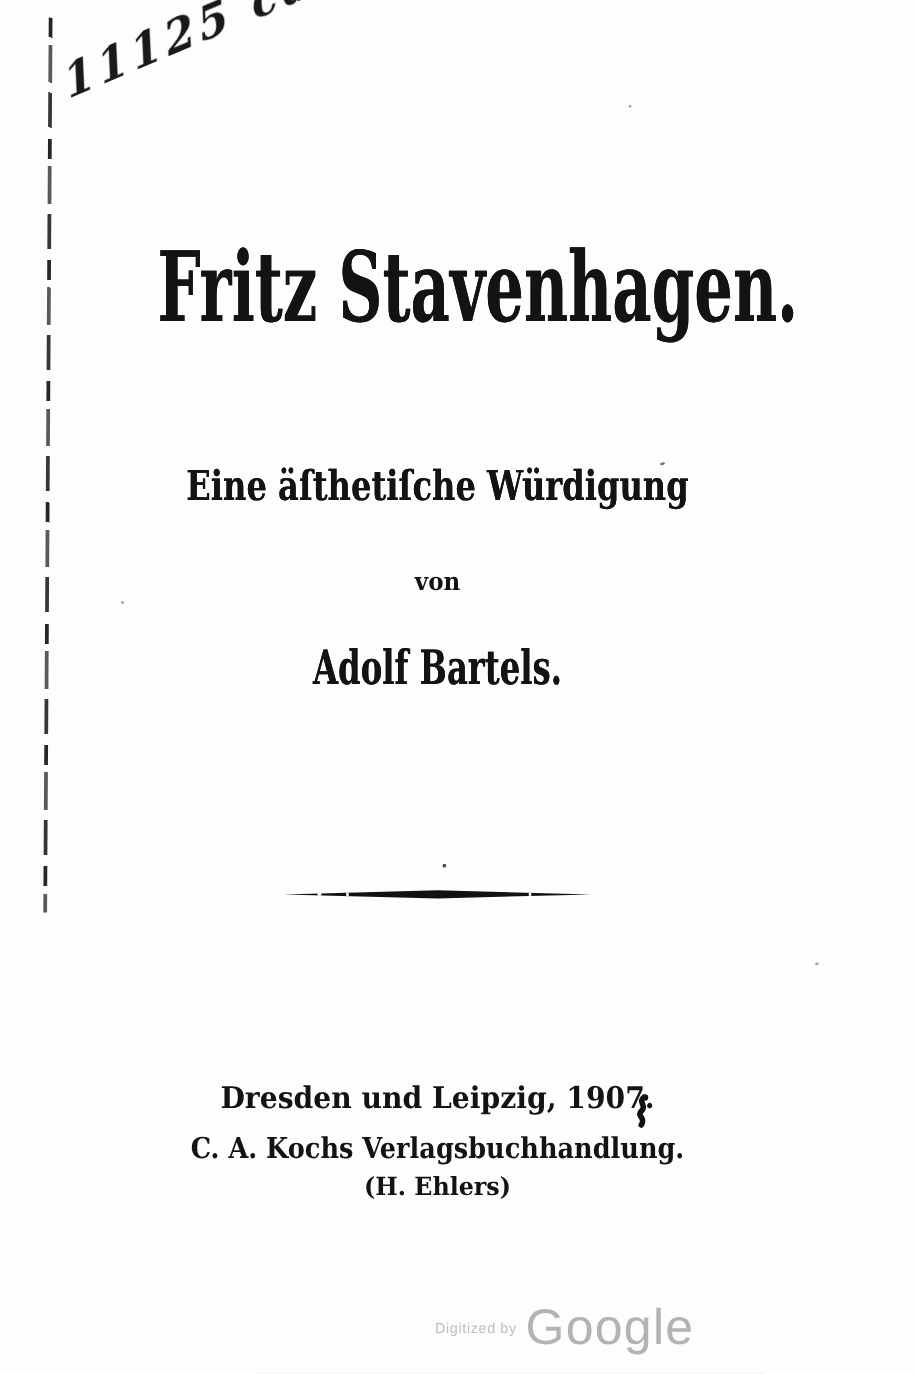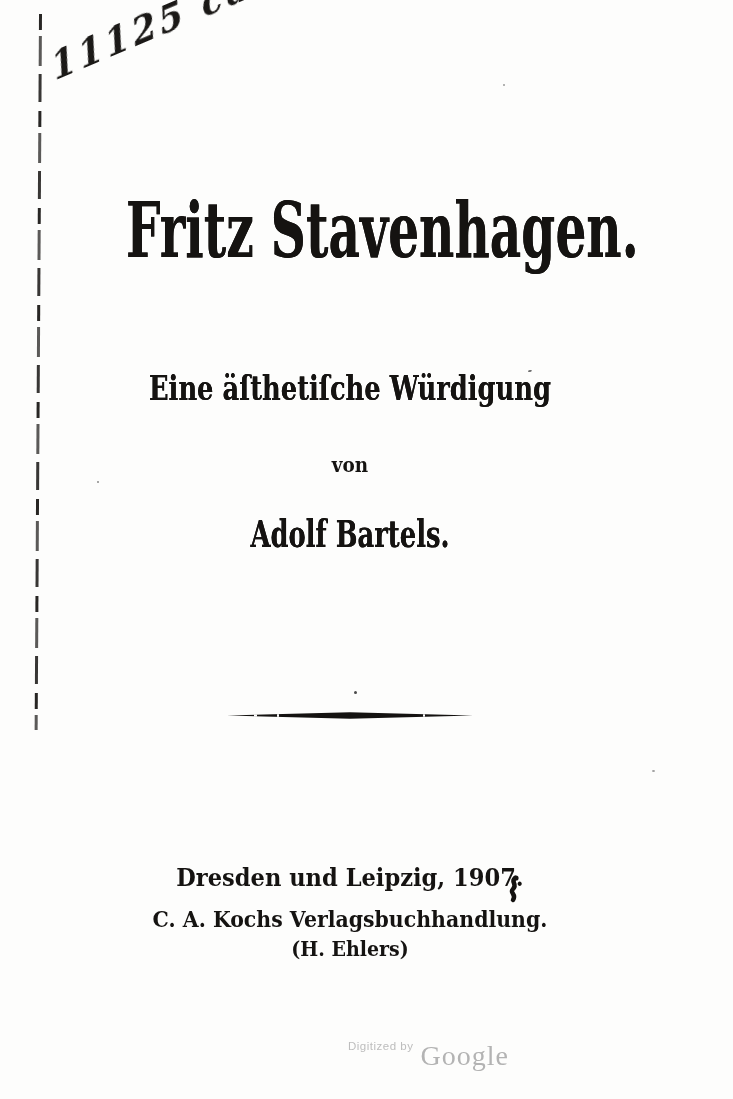--- a/index.html
+++ b/index.html
@@ -51,29 +51,29 @@
   .imprint-2    {top:907px;font-size:23px;transform:scale(.89,1);}
   .imprint-3    {top:939px;font-size:20px;transform:scale(.95,1);}
   
   .rule-wrap{position:absolute;left:227px;top:705px;width:246px;height:9px;}
   .rule-dot{position:absolute;left:354px;top:691px;width:3px;height:3px;border-radius:50%;background:#4a4a4a;}
   
   .ink-blot{position:absolute;left:504px;top:874px;width:20px;height:30px;}
   
   .watermark{
     position:absolute;left:348px;top:1040px;
-    display:flex;align-items:flex-start;gap:7px;
+    display:flex;align-items:center;gap:7px;
   }
   .watermark .prefix{
     font-family:"Liberation Sans", sans-serif;
     font-size:11.5px;color:#bdbdbd;letter-spacing:.5px;
   }
   .watermark .brand{
-    font-family:Liberation Serif, serif;
-    font-size:28px;color:#b3b3b3;letter-spacing:1px;
+    font-family:Liberation Sans, sans-serif;
+    font-size:40px;color:#b3b3b3;letter-spacing:1px;
   }
   
   .speck{position:absolute;border-radius:50%;background:#8a8a8a;}
   .speck.s1{left:528px;top:370px;width:4px;height:2px;transform:rotate(-12deg);background:#6f6f6f;}
   .speck.s2{left:503px;top:84px;width:2px;height:2px;background:#9a9a9a;}
   .speck.s3{left:97px;top:481px;width:2px;height:2px;}
   .speck.s4{left:652px;top:770px;width:3px;height:2px;background:#9f9f9f;}
 </style>
 </head>
 <body>

